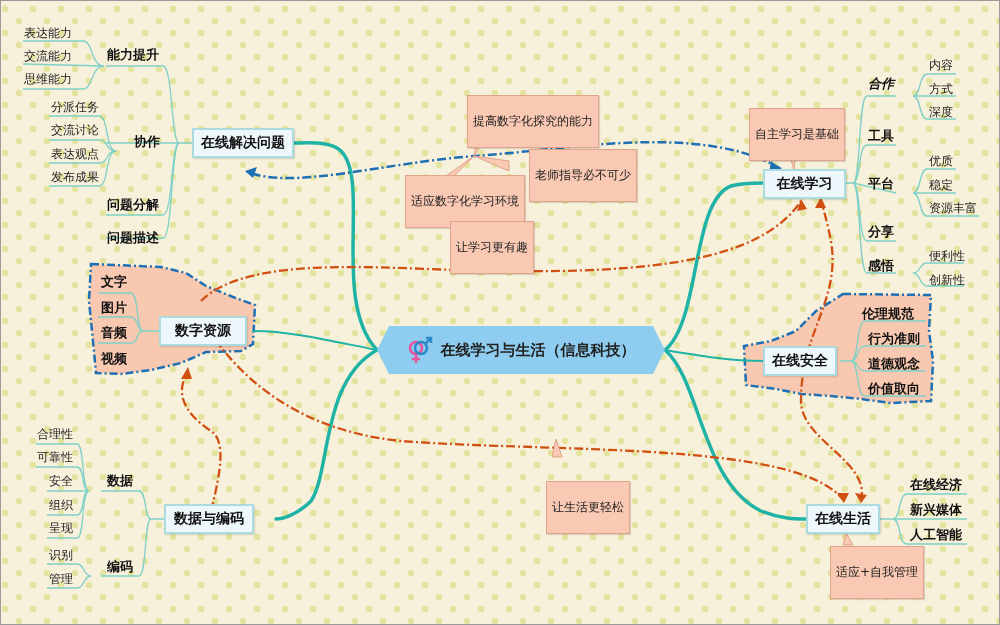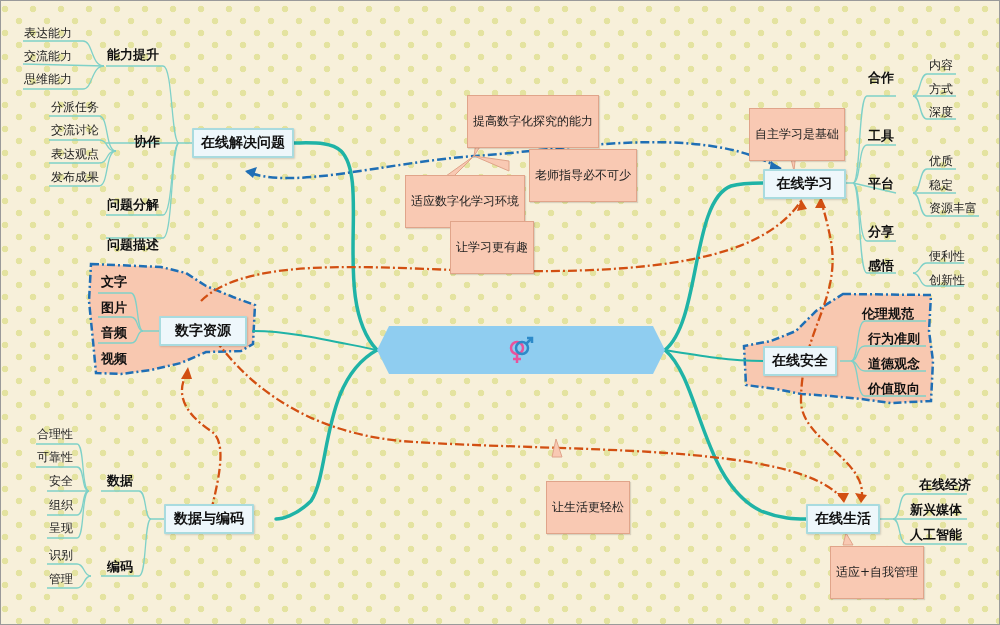--- a/index.html
+++ b/index.html
@@ -151,33 +151,34 @@
 
   <div class="central">
     <svg width="26" height="28" viewBox="0 0 26 28">
       <circle cx="9" cy="12" r="6" fill="none" stroke="#e8539c" stroke-width="2.5"></circle>
       <line x1="9" y1="18" x2="9" y2="27" stroke="#e8539c" stroke-width="2.5"></line>
       <line x1="5" y1="23" x2="13" y2="23" stroke="#e8539c" stroke-width="2.5"></line>
       <circle cx="14" cy="12" r="6" fill="none" stroke="#2d8ac9" stroke-width="2.5"></circle>
       <line x1="18" y1="8" x2="24" y2="2" stroke="#2d8ac9" stroke-width="2.5"></line>
       <polyline points="19,2 24,2 24,7" fill="none" stroke="#2d8ac9" stroke-width="2.5"></polyline>
     </svg>
+    <span>在线学习与生活（信息科技）</span>
   </div>
 
   <div class="node" style="left:191px;top:127px;width:102px;height:30px;">在线解决问题</div>
   <div class="node" style="left:158px;top:315px;width:88px;height:30px;">数字资源</div>
   <div class="node" style="left:163px;top:503px;width:90px;height:30px;">数据与编码</div>
   <div class="node" style="left:762px;top:168px;width:83px;height:30px;">在线学习</div>
   <div class="node" style="left:762px;top:345px;width:74px;height:30px;">在线安全</div>
   <div class="node" style="left:805px;top:503px;width:74px;height:30px;">在线生活</div>
 
   <div class="sub" style="left:106px;top:45px;">能力提升</div>
   <div class="sub" style="left:133px;top:132px;">协作</div>
   <div class="sub" style="left:106px;top:195px;">问题分解</div>
-  <div class="sub" style="left:106px;top:235px;">问题描述</div>
+  <div class="sub" style="left:106px;top:228px;">问题描述</div>
   <div class="leaf" style="left:23px;top:24px;">表达能力</div>
   <div class="leaf" style="left:23px;top:47px;">交流能力</div>
   <div class="leaf" style="left:23px;top:70px;">思维能力</div>
   <div class="leaf" style="left:50px;top:98px;">分派任务</div>
   <div class="leaf" style="left:50px;top:121px;">交流讨论</div>
   <div class="leaf" style="left:50px;top:145px;">表达观点</div>
   <div class="leaf" style="left:50px;top:168px;">发布成果</div>
 
   <div class="sub" style="left:100px;top:272px;">文字</div>
   <div class="sub" style="left:100px;top:298px;">图片</div>
@@ -187,40 +188,40 @@
   <div class="sub" style="left:106px;top:471px;">数据</div>
   <div class="sub" style="left:106px;top:557px;">编码</div>
   <div class="leaf" style="left:36px;top:425px;">合理性</div>
   <div class="leaf" style="left:36px;top:448px;">可靠性</div>
   <div class="leaf" style="left:48px;top:472px;">安全</div>
   <div class="leaf" style="left:48px;top:496px;">组织</div>
   <div class="leaf" style="left:48px;top:519px;">呈现</div>
   <div class="leaf" style="left:48px;top:546px;">识别</div>
   <div class="leaf" style="left:48px;top:570px;">管理</div>
 
-  <div class="sub" style="left:867px;top:68px;">合作</div>
+  <div class="sub" style="left:867px;top:74px;font-style:italic;">合作</div>
   <div class="sub" style="left:867px;top:126px;">工具</div>
   <div class="sub" style="left:867px;top:174px;">平台</div>
   <div class="sub" style="left:867px;top:222px;">分享</div>
   <div class="sub" style="left:867px;top:256px;">感悟</div>
   <div class="leaf" style="left:928px;top:56px;">内容</div>
   <div class="leaf" style="left:928px;top:80px;">方式</div>
   <div class="leaf" style="left:928px;top:103px;">深度</div>
   <div class="leaf" style="left:928px;top:152px;">优质</div>
   <div class="leaf" style="left:928px;top:176px;">稳定</div>
   <div class="leaf" style="left:928px;top:199px;">资源丰富</div>
   <div class="leaf" style="left:928px;top:247px;">便利性</div>
   <div class="leaf" style="left:928px;top:271px;">创新性</div>
 
   <div class="sub" style="left:861px;top:304px;">伦理规范</div>
   <div class="sub" style="left:867px;top:329px;">行为准则</div>
   <div class="sub" style="left:867px;top:354px;">道德观念</div>
   <div class="sub" style="left:867px;top:379px;">价值取向</div>
 
-  <div class="sub" style="left:909px;top:475px;margin-left:9px;">在线经济</div>
+  <div class="sub" style="left:909px;top:475px;">在线经济</div>
   <div class="sub" style="left:909px;top:500px;">新兴媒体</div>
   <div class="sub" style="left:909px;top:525px;">人工智能</div>
 
   <div class="callout" style="left:466px;top:94px;">提高数字化探究的能力</div>
   <div class="callout" style="left:528px;top:148px;">老师指导必不可少</div>
   <div class="callout" style="left:404px;top:174px;">适应数字化学习环境</div>
   <div class="callout" style="left:748px;top:107px;">自主学习是基础</div>
   <div class="callout" style="left:449px;top:220px;">让学习更有趣</div>
   <div class="callout" style="left:545px;top:480px;">让生活更轻松</div>
   <div class="callout" style="left:829px;top:545px;">适应+自我管理</div>

